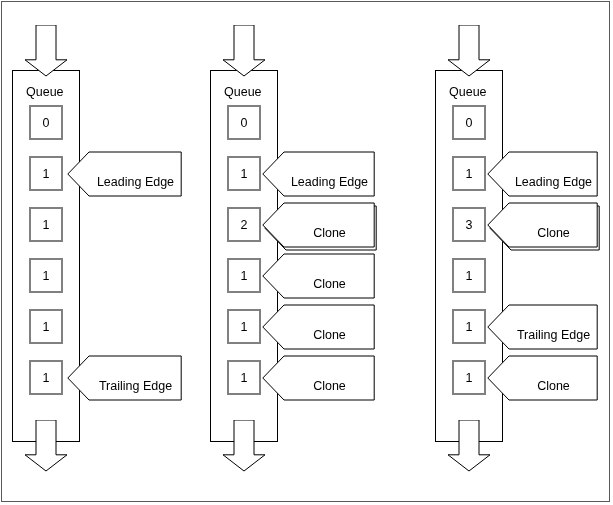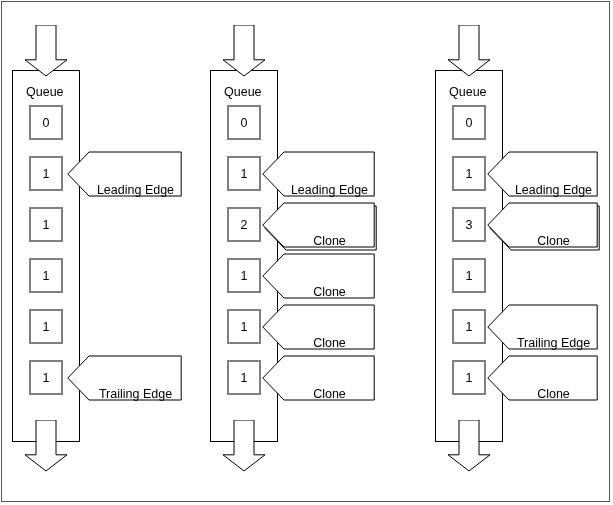--- a/index.html
+++ b/index.html
@@ -80,21 +80,21 @@
   .callout svg {
     display: block;
     position: absolute;
     left: 0;
     top: 0;
   }
   .callout .ctext {
     position: absolute;
     left: 22px;
     right: 0;
-    top: 16px;
+    top: 8px;
     height: 46px;
     display: flex;
     align-items: center;
     justify-content: center;
     font-size: 12.5px;
     color: #000000;
     white-space: nowrap;
     pointer-events: none;
   }
   .callout.ghost { z-index: 4; }

